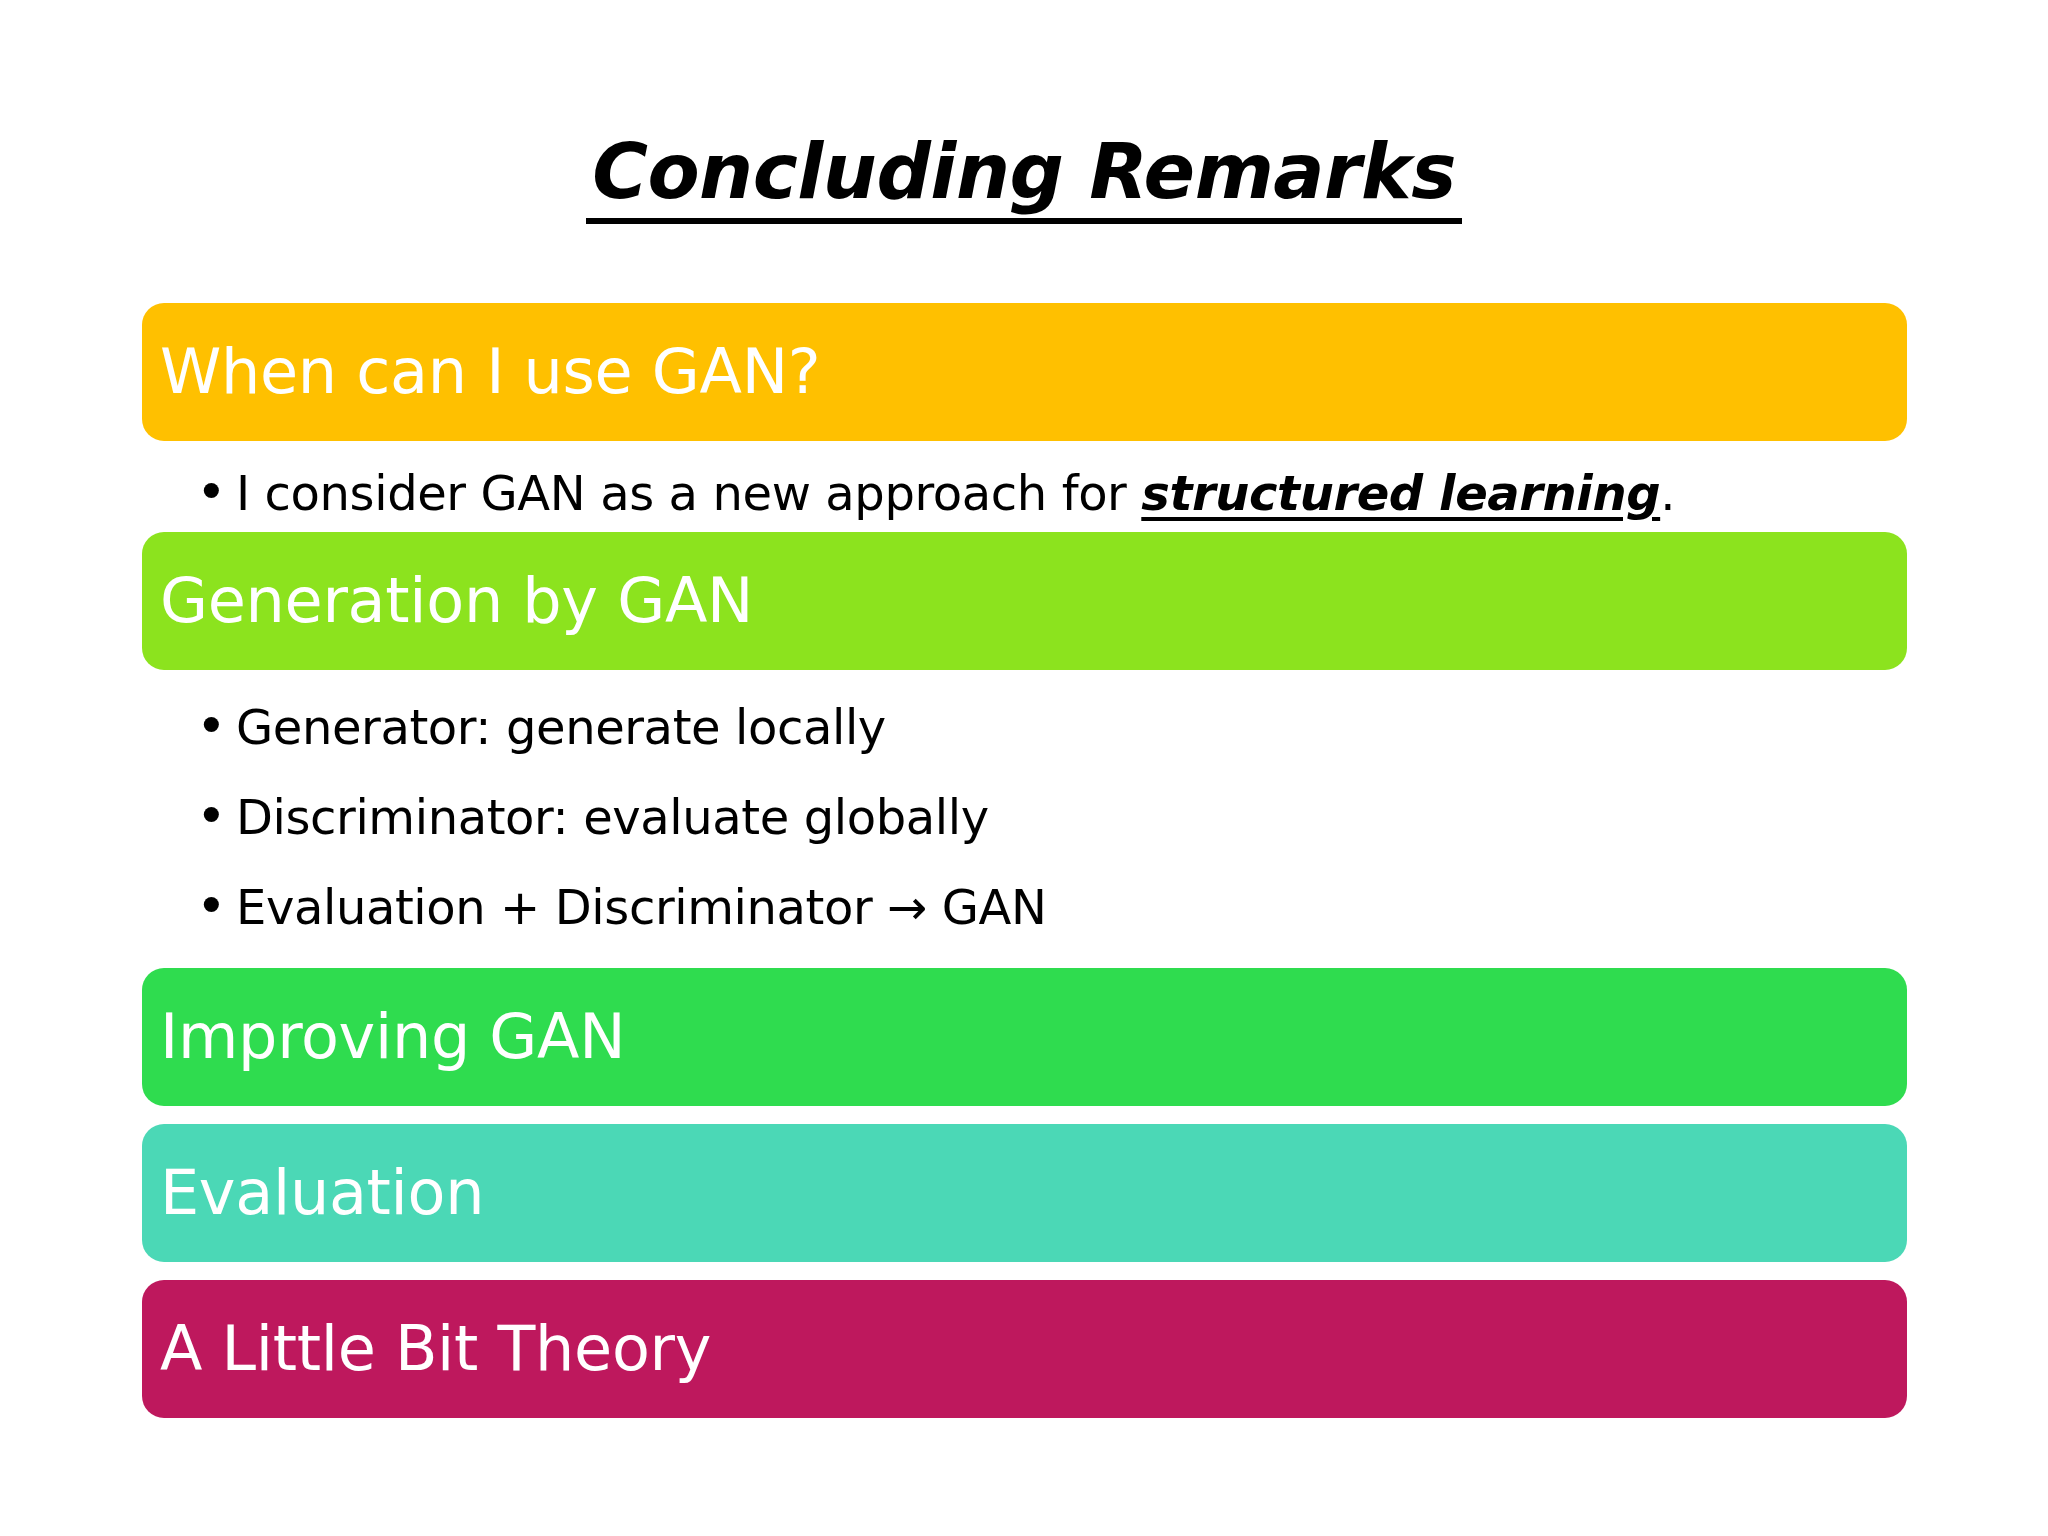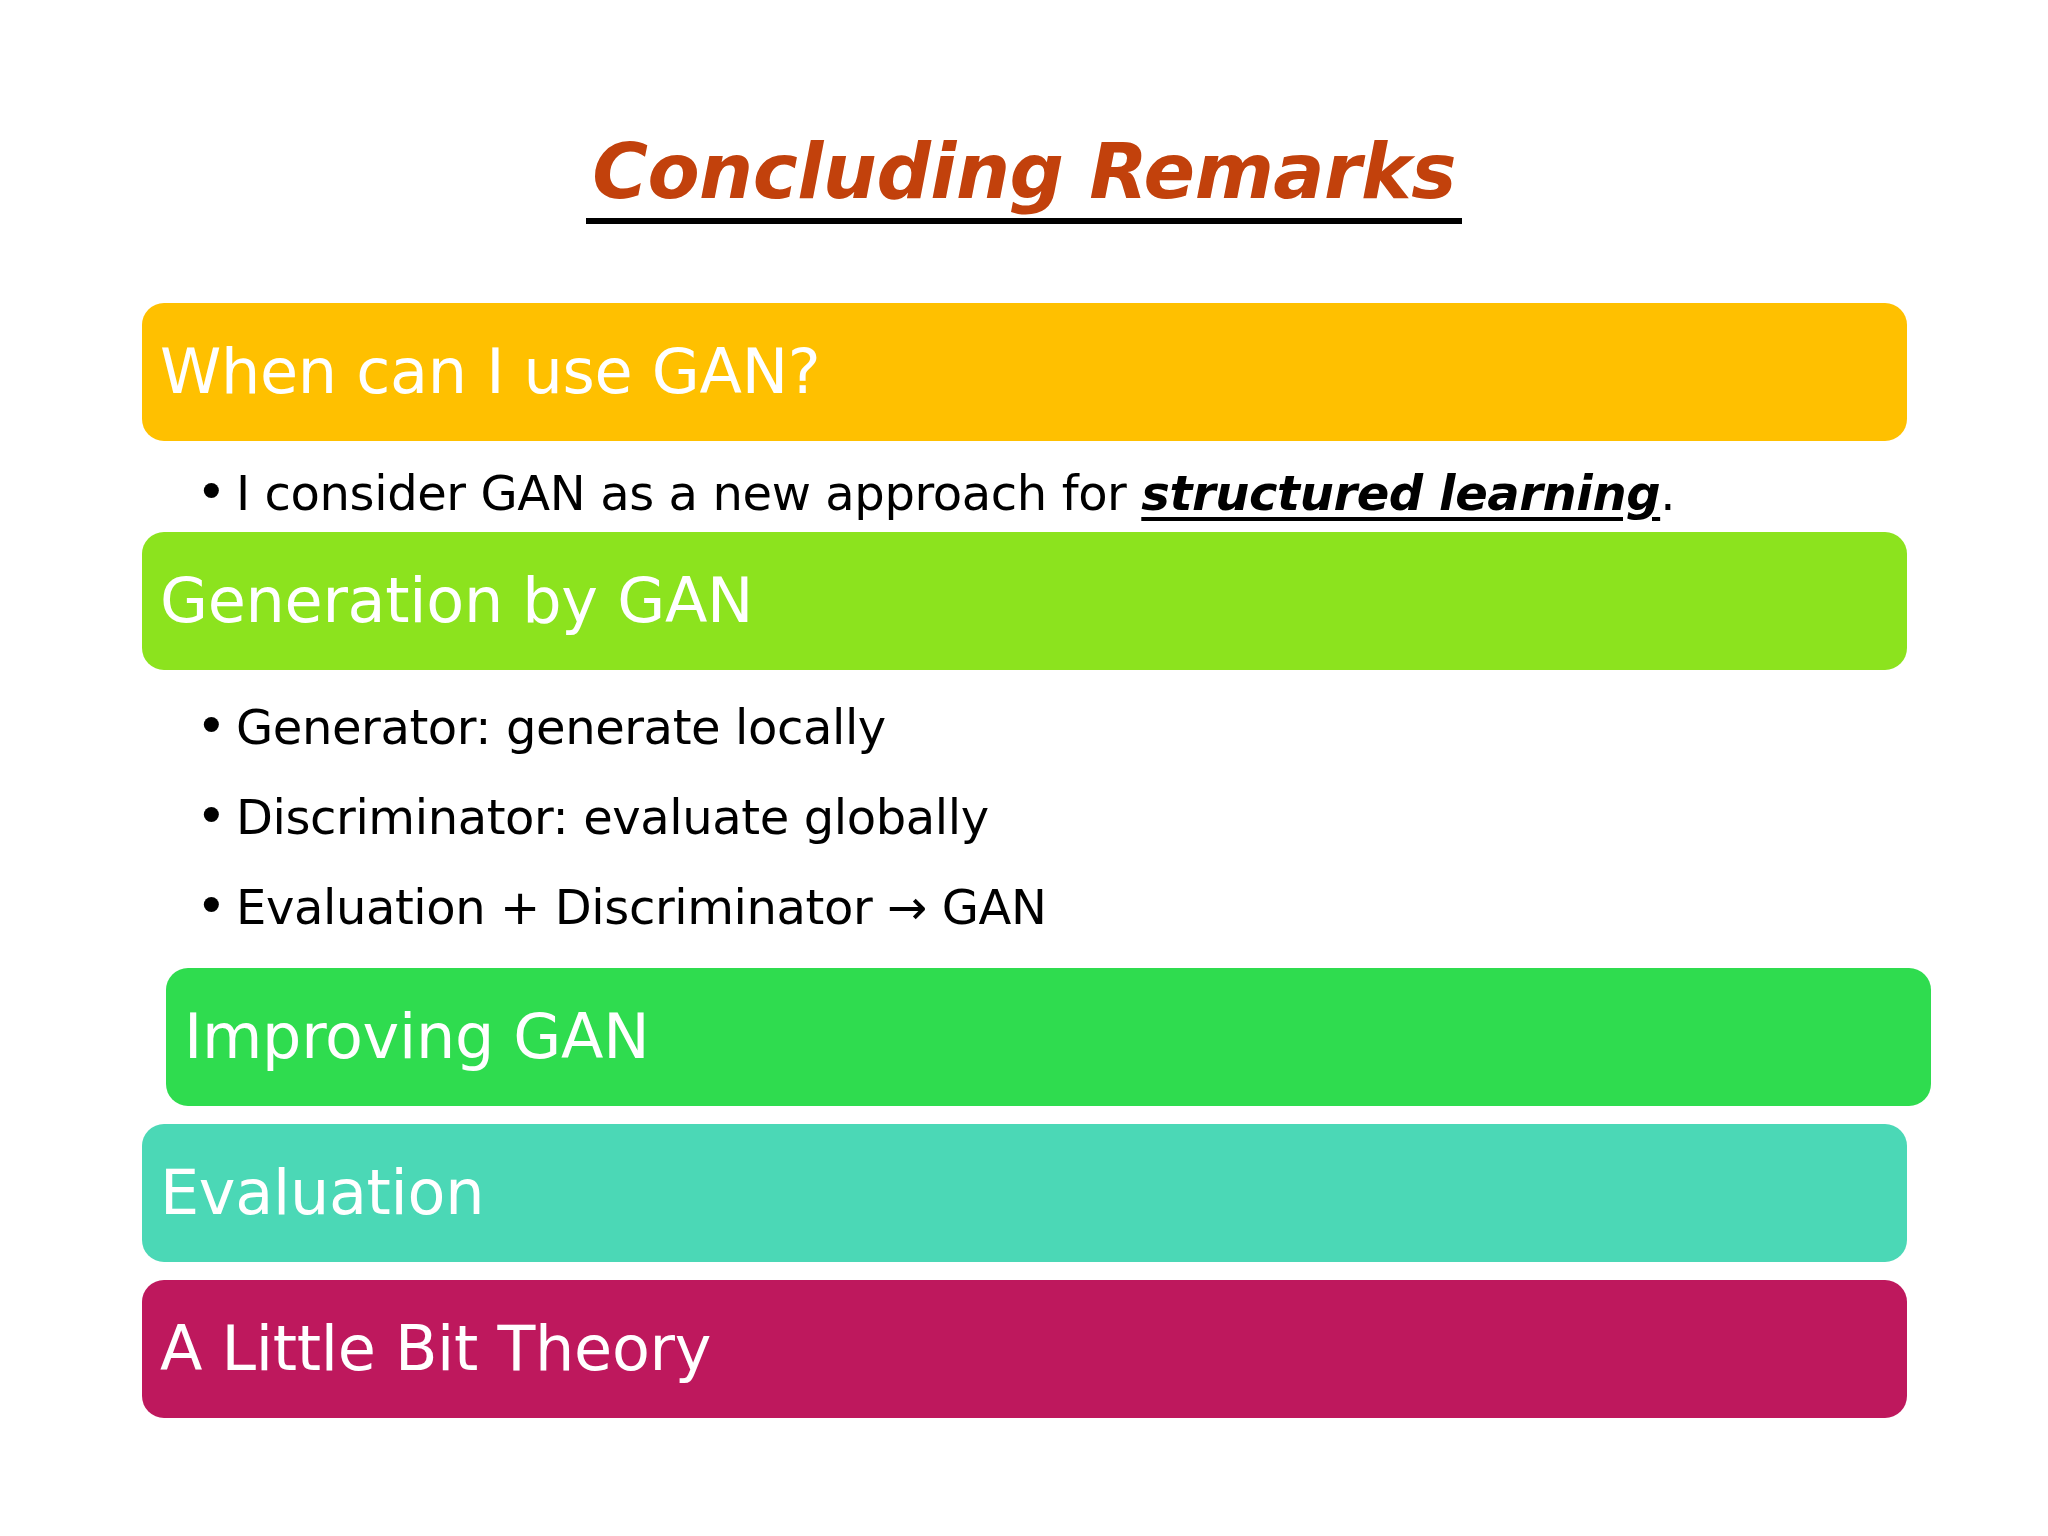--- a/index.html
+++ b/index.html
@@ -29,21 +29,21 @@
     top: 132px;
     width: 2048px;
     text-align: center;
   }
   .slide-title {
     display: inline-block;
     font-family: "DejaVu Sans", "Liberation Sans", sans-serif;
     font-size: 76px;
     font-weight: 700;
     font-style: italic;
-    color: #c2410c;
+    color: #000000;
     letter-spacing: -0.5px;
     line-height: 1.05;
     padding: 0 6px 6px 6px;
     border-bottom: 6px solid #000000;
     white-space: nowrap;
   }
 
   
   .bar {
     position: absolute;
@@ -60,21 +60,21 @@
     font-size: 62px;
     font-weight: 400;
     color: #ffffff;
     line-height: 1;
     white-space: nowrap;
     letter-spacing: -0.3px;
   }
 
   .bar-orange { top: 303px;  height: 138px; background: #FFC000; }
   .bar-lime   { top: 532px;  height: 138px; background: #8CE31E; }
-  .bar-green  { top: 968px;  height: 138px; background: #2FDC4F; margin-left: 24px; }
+  .bar-green  { top: 968px;  height: 138px; background: #2FDC4F; }
   .bar-teal   { top: 1124px; height: 138px; background: #4BD8B6; text-align: right; }
   .bar-blue   { top: 1280px; height: 138px; background: #be185d; }
 
   
   .bullet-row {
     position: absolute;
     display: flex;
     align-items: baseline;
     white-space: nowrap;
     font-family: "DejaVu Sans", "Liberation Sans", sans-serif;

